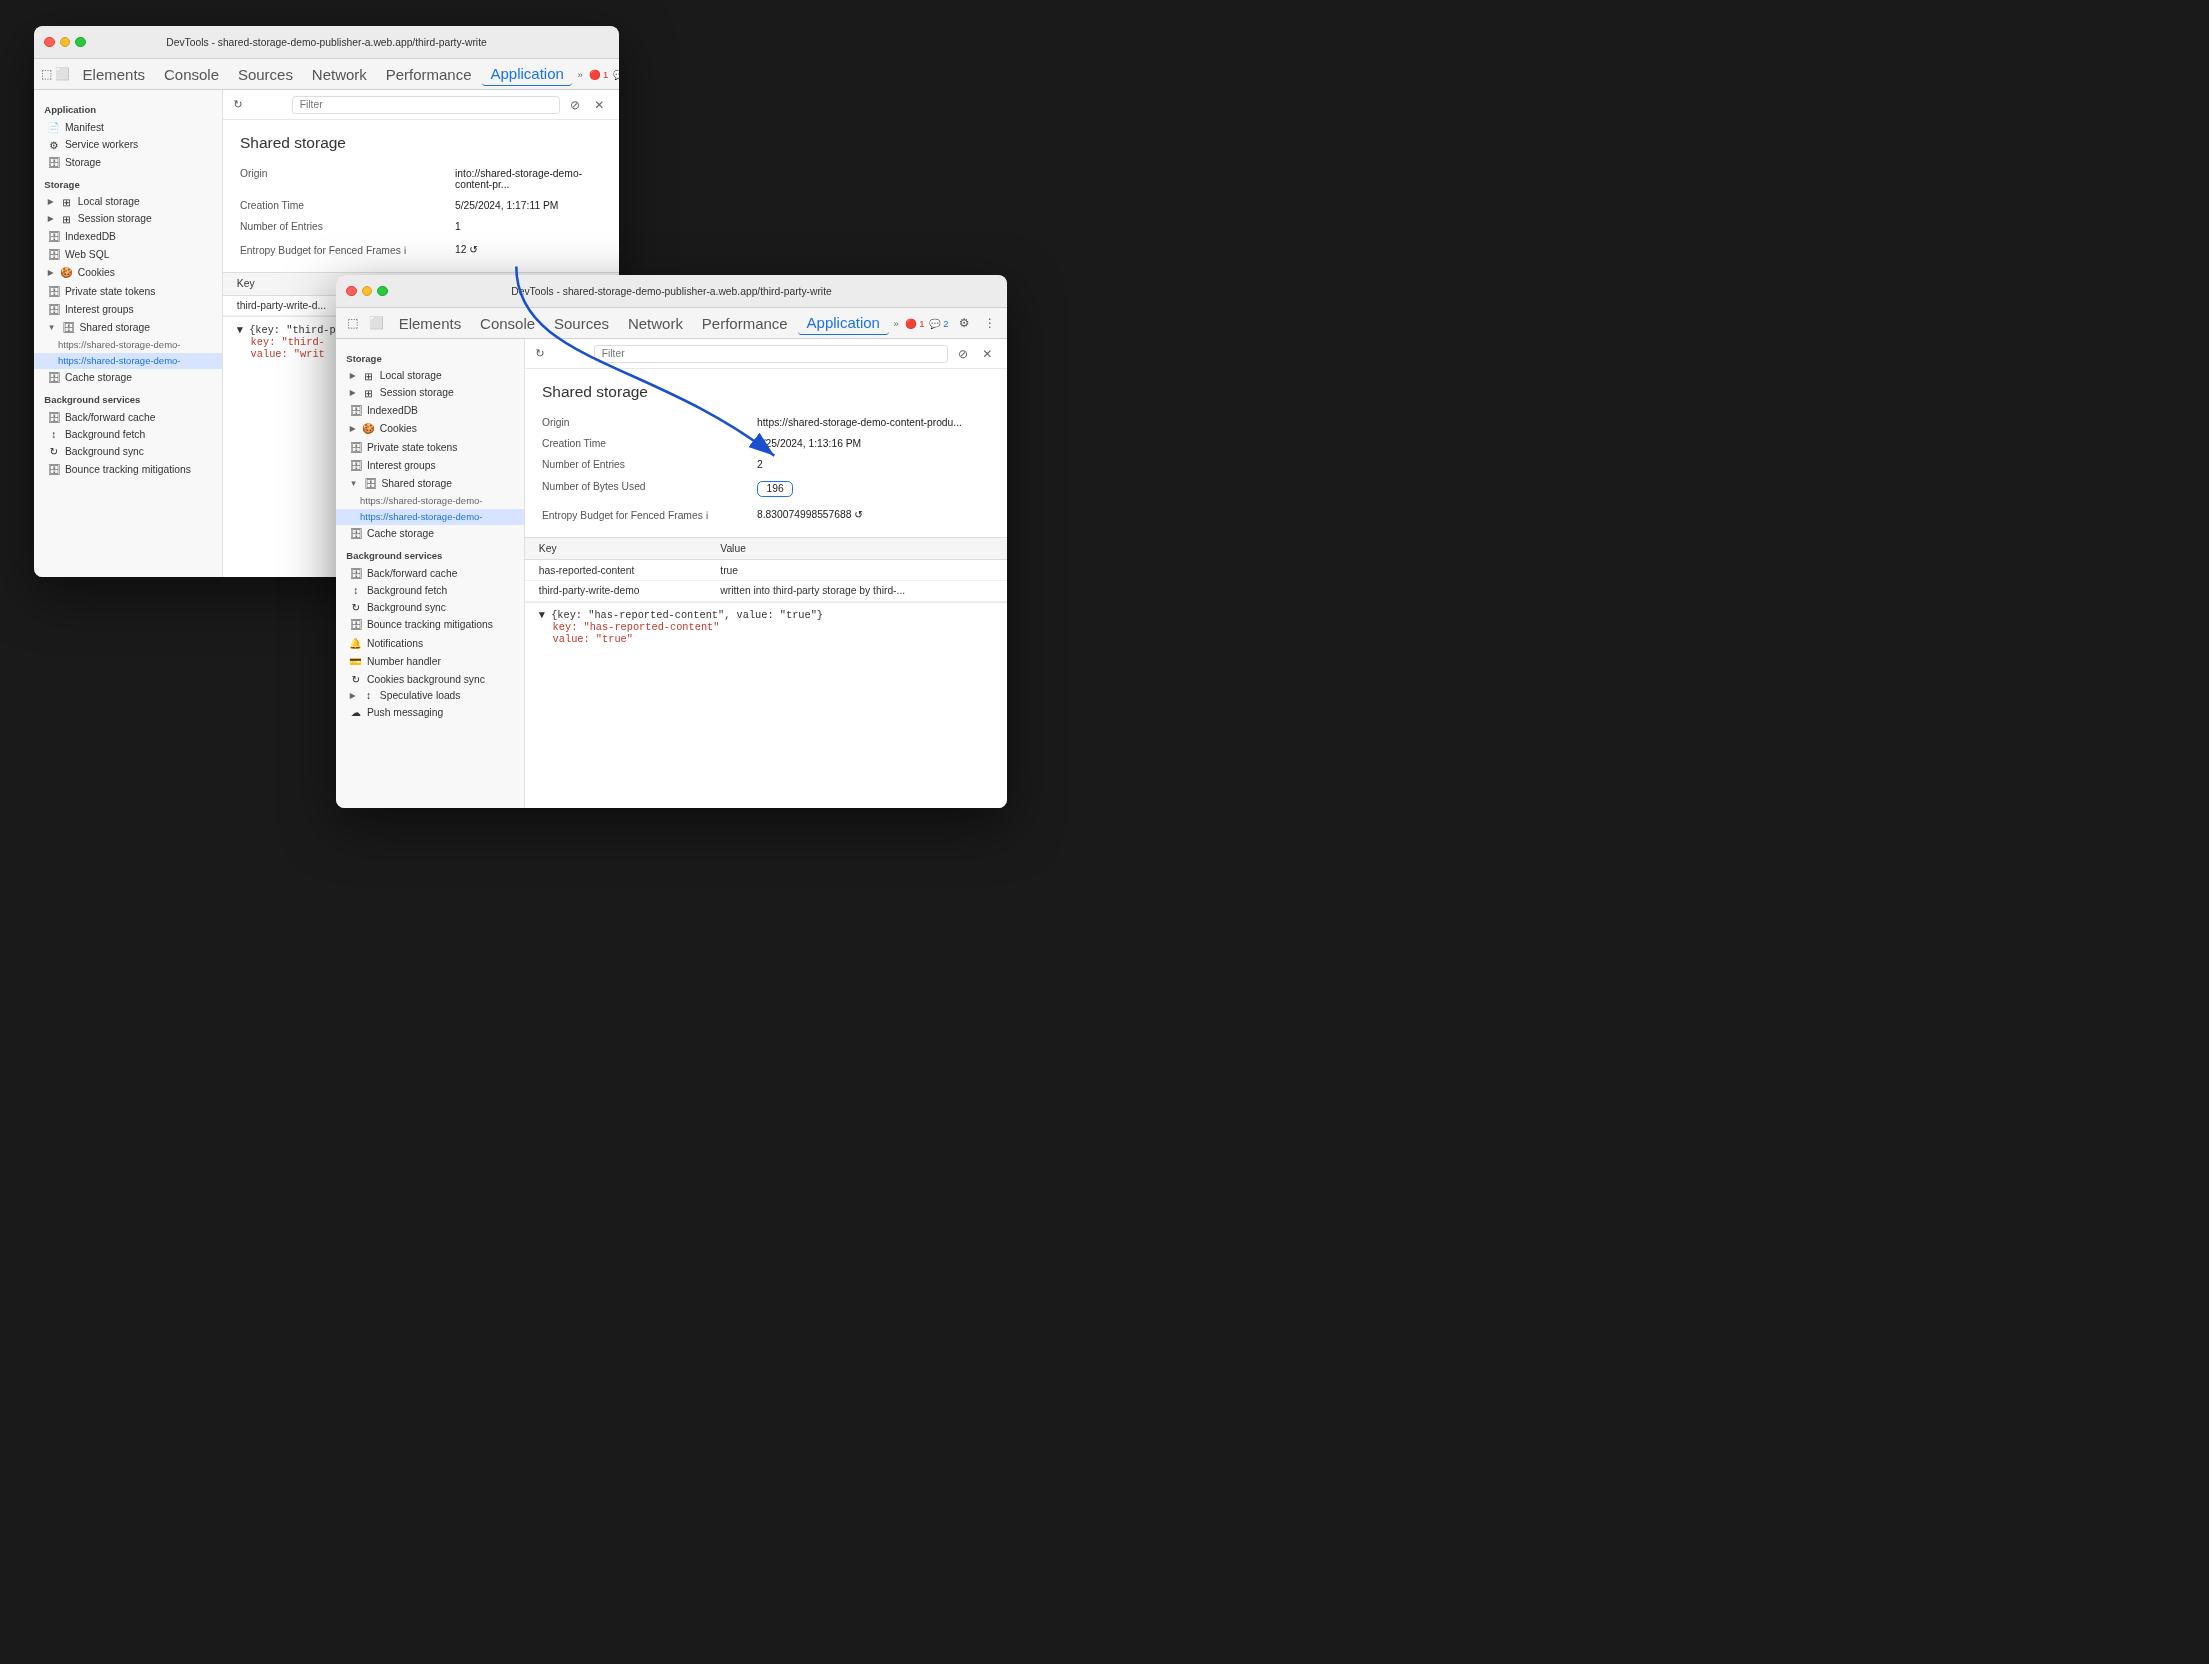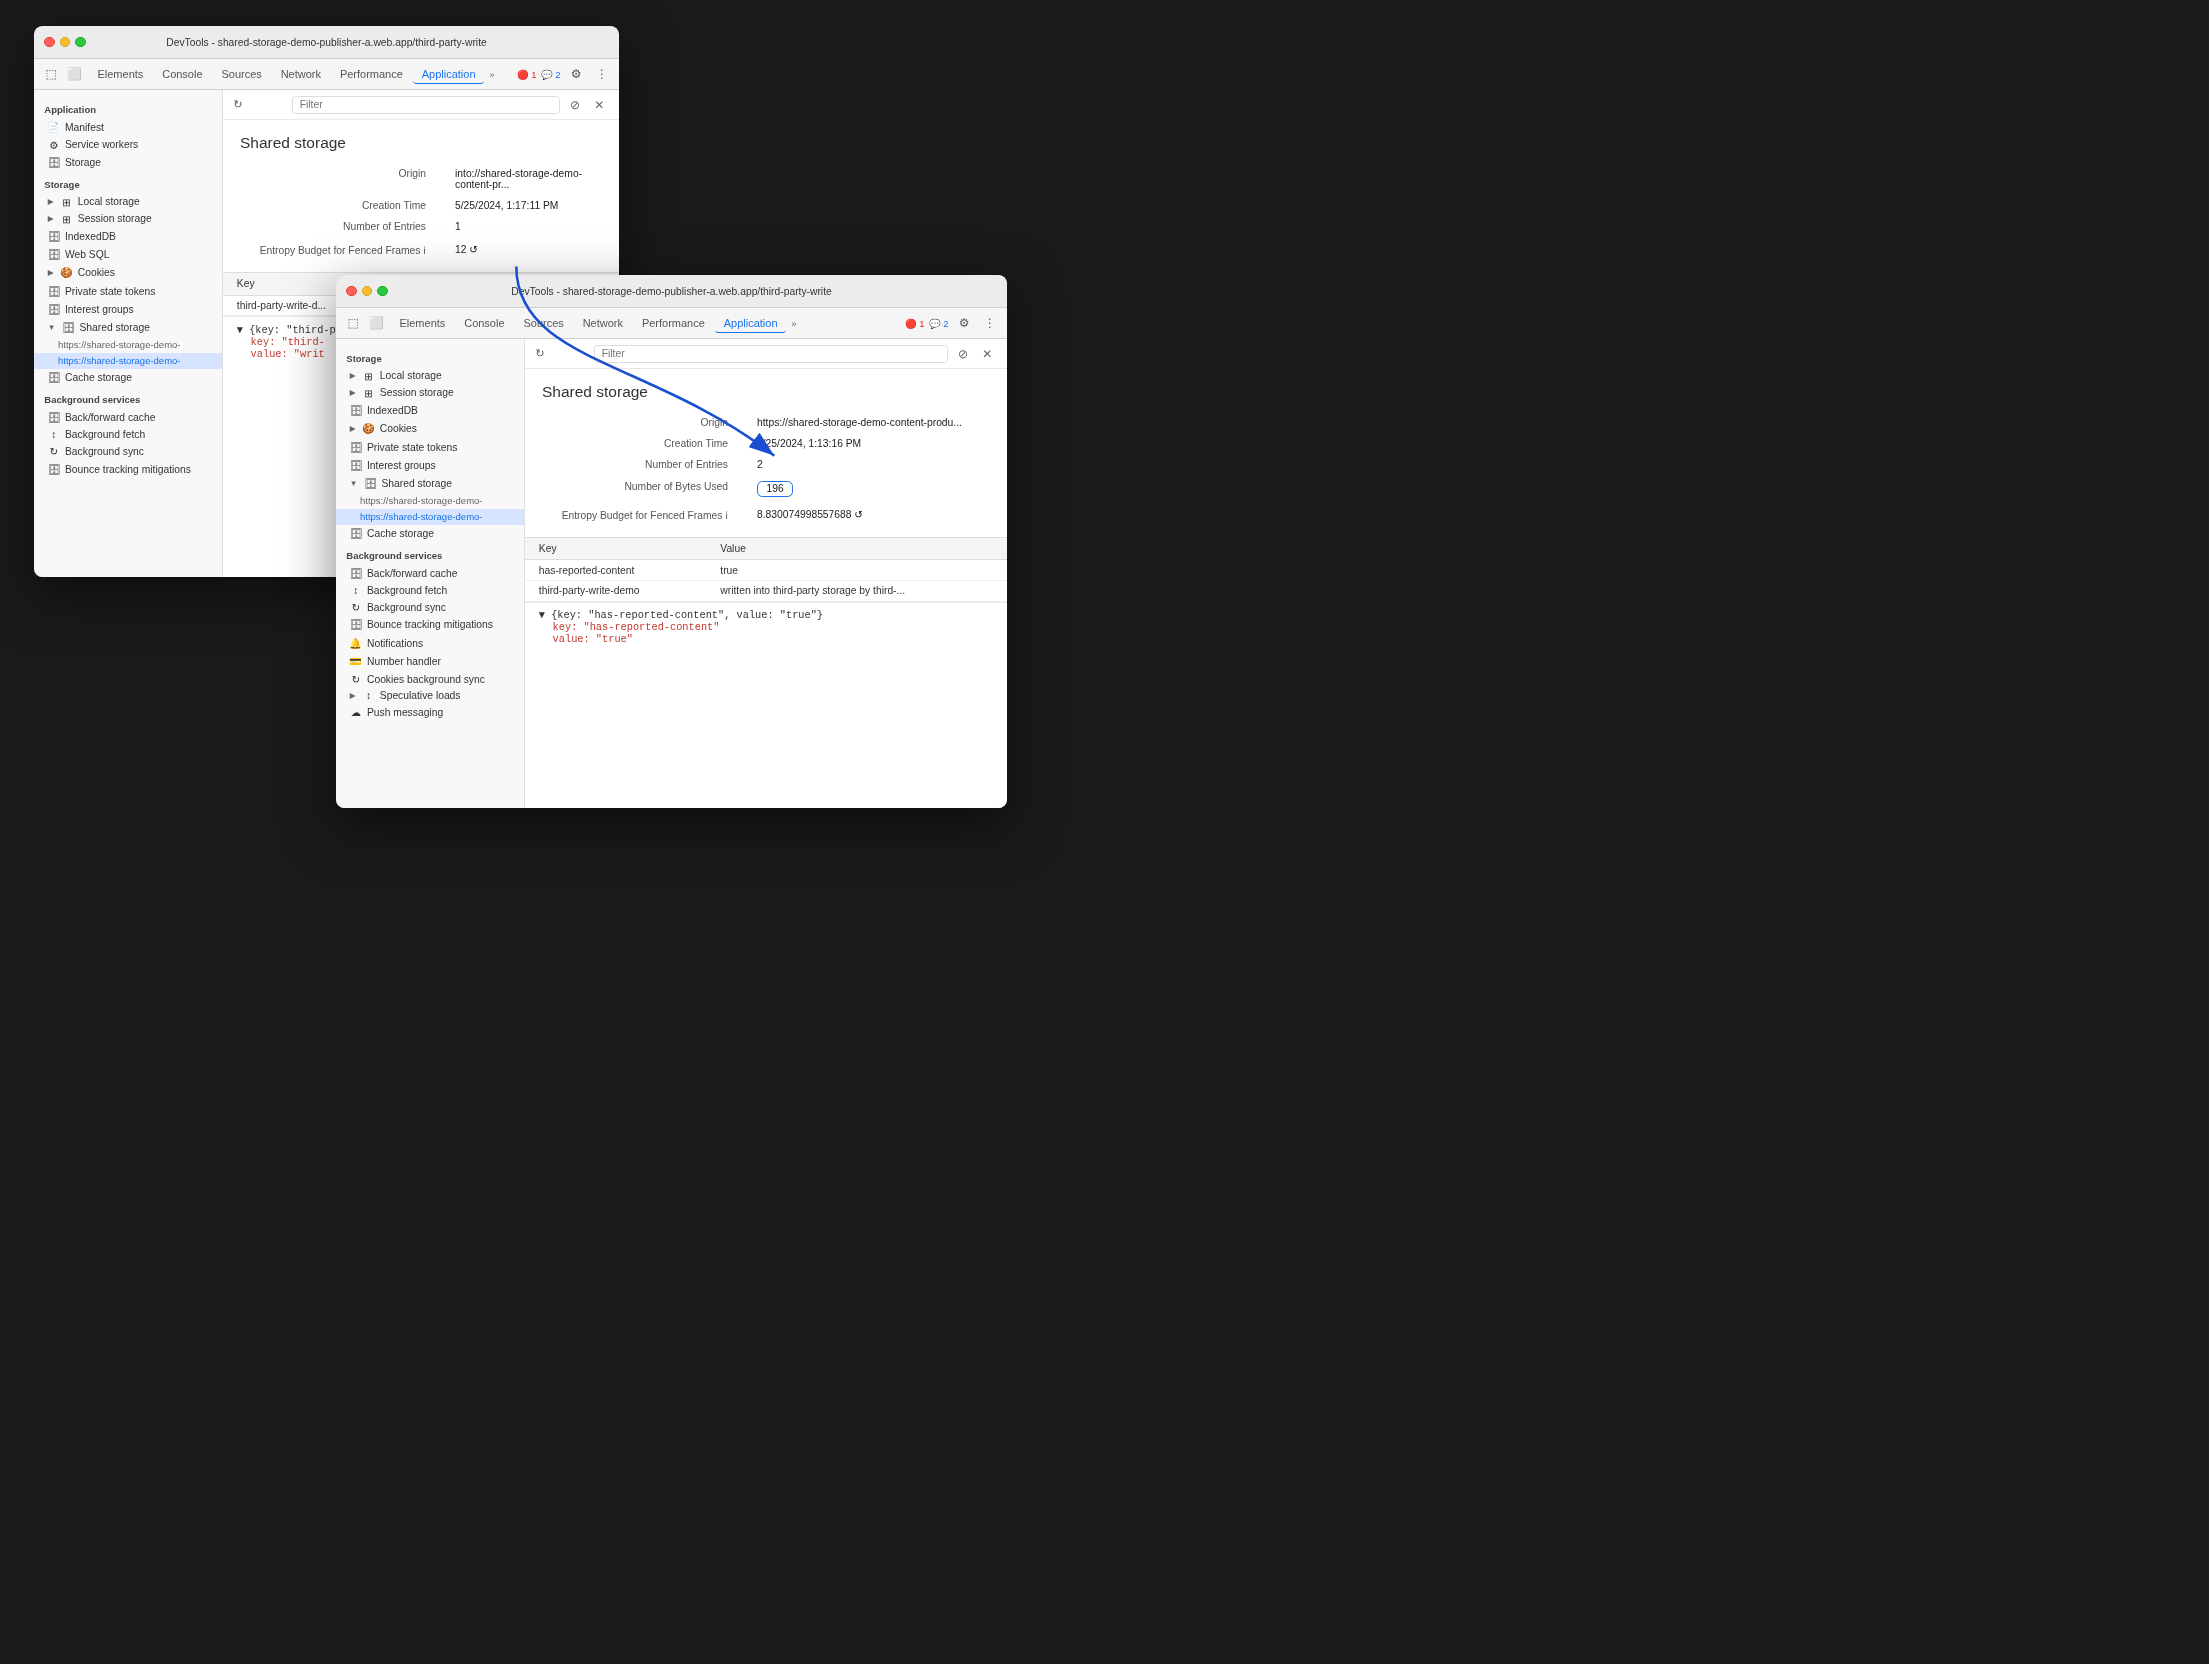--- a/index.html
+++ b/index.html
@@ -98,21 +98,21 @@
     }
 
     .tab-bar {
       display: flex;
       align-items: center;
       gap: 1.7px;
     }
 
     .tab {
       padding: 3.4px 8.6px;
-      font-size: 11px;
+      font-size: 15px;
       color: #555;
       cursor: pointer;
       border-radius: 3.4px;
     }
     .tab.active {
       color: #1a73e8;
       border-bottom: 1.7px solid #1a73e8;
     }
 
     .tab-more {
@@ -236,21 +236,21 @@
     .info-row {
       display: flex;
       align-items: flex-start;
       padding: 5.2px 17px;
       font-size: 10.3px;
     }
 
     .info-label {
       color: #555;
       width: 215px;
-      text-align: right;
+      text-align: left;
       padding-right: 29px;
       flex-shrink: 0;
     }
 
     .info-value {
       color: #222;
       flex: 1;
     }
 
     .highlighted-value {

